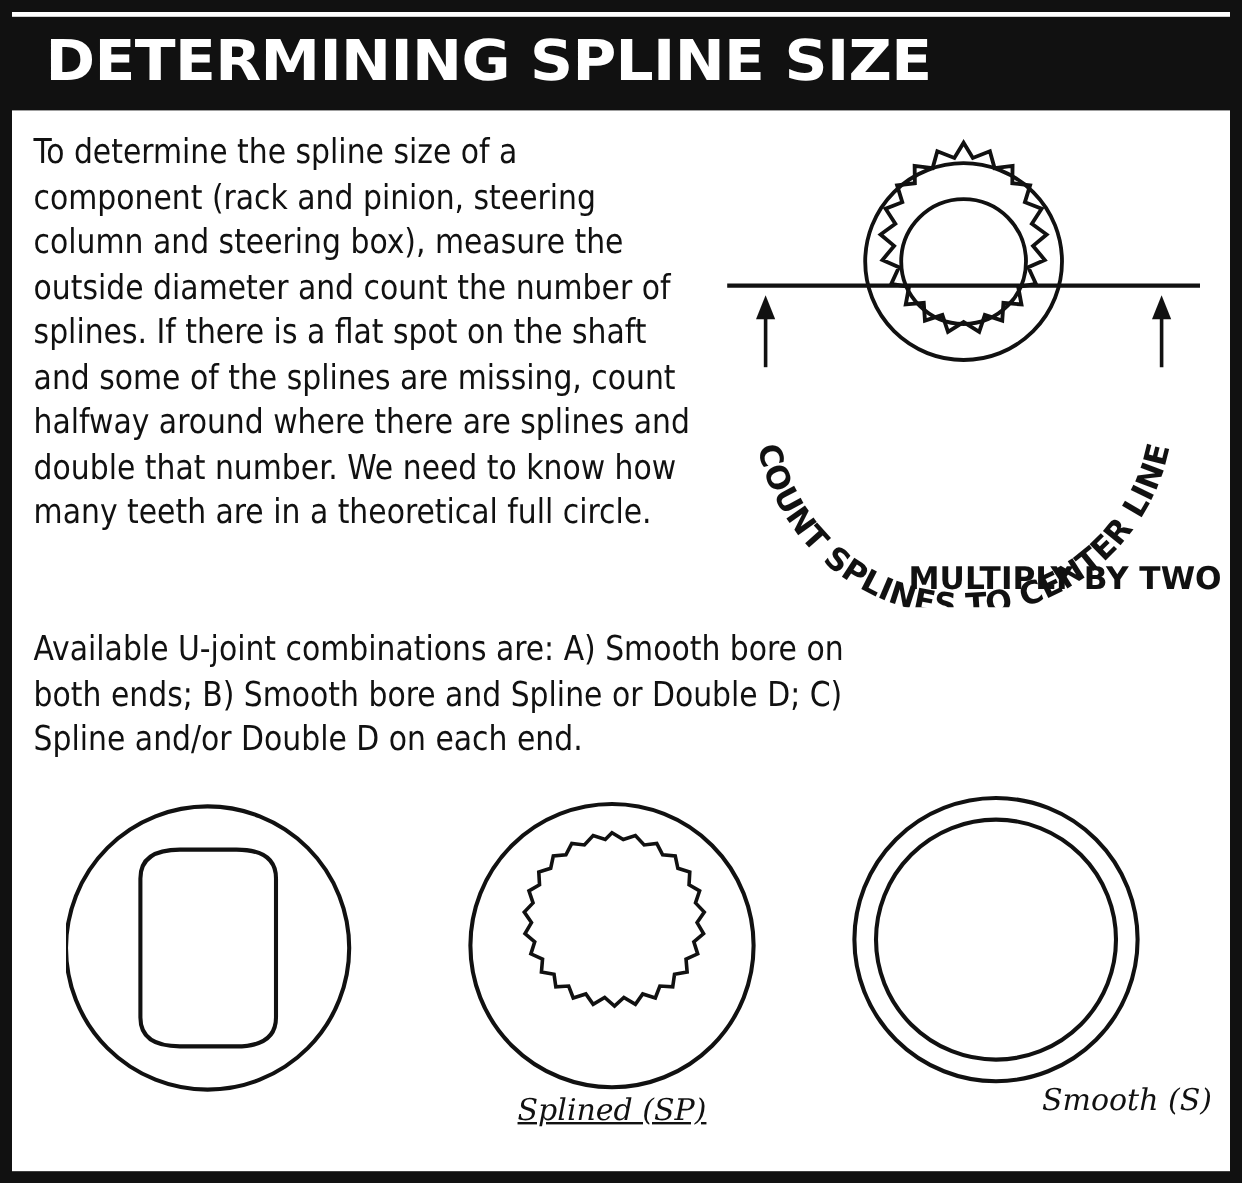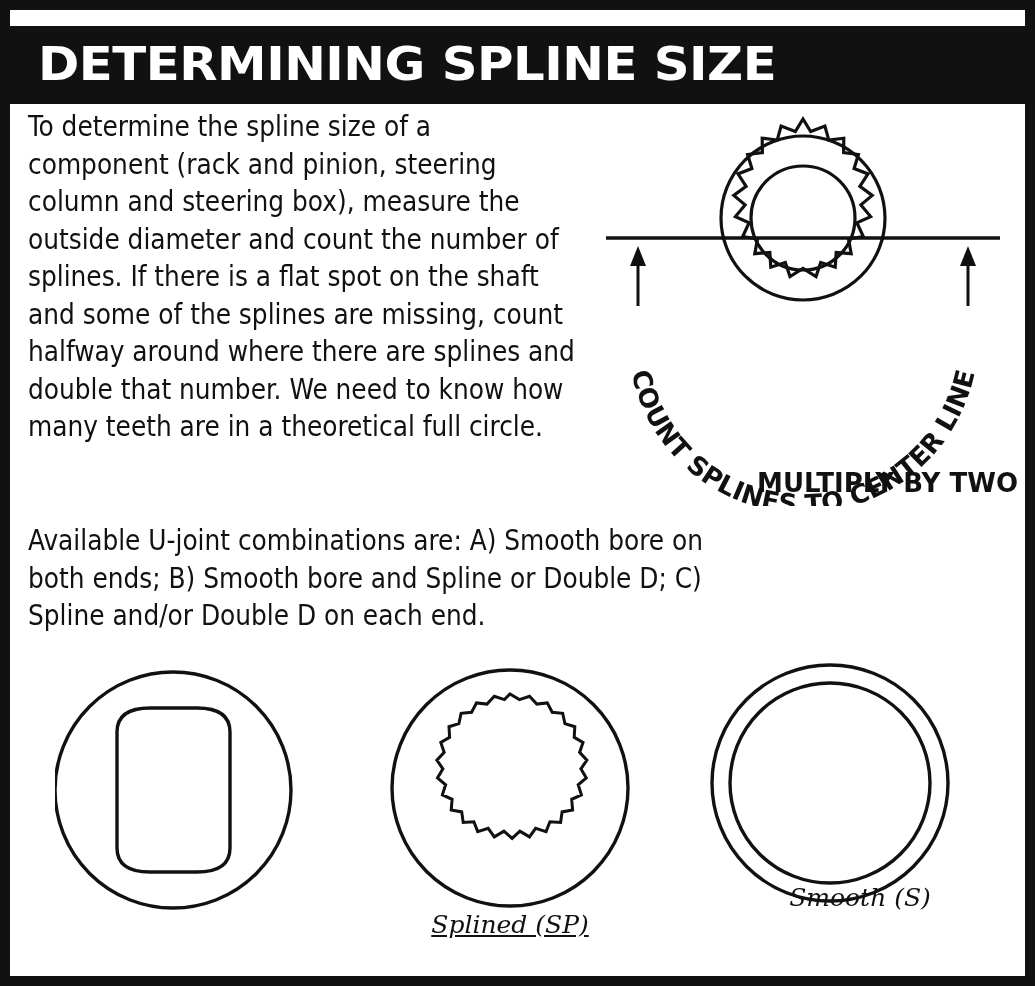--- a/index.html
+++ b/index.html
@@ -16,21 +16,21 @@
     height: 986px;
     background: #ffffff;
     border: 10px solid #111111;
     box-sizing: border-box;
     overflow: hidden;
   }
   
   #header-bar {
     position: absolute;
     left: 0;
-    top: 16px;
+    top: 4px;
     width: 1015px;
     height: 78px;
     background: #111111;
   }
   #header-title {
     position: absolute;
     left: 28px;
     top: 8px;
     color: #ffffff;
     font-family: "DejaVu Sans", sans-serif;
@@ -103,21 +103,21 @@
     font-family: "DejaVu Serif", "Liberation Serif", serif;
     font-style: italic;
     font-size: 25px;
     color: #111111;
   }
   #fig-dd { left: 45px; top: 650px; }
   #cap-dd { left: 45px; top: 910px; }
   #fig-sp { left: 370px; top: 650px; }
   #cap-sp { left: 350px; top: 900px; text-decoration: underline; }
   #fig-s  { left: 700px; top: 645px; }
-  #cap-s  { left: 700px; top: 873px; }
+  #cap-s  { left: 700px; top: 892px; text-align: right; }
 </style>
 </head>
 <body>
 
 <div id="page">
 
   <div id="header-bar">
     <div id="header-title">DETERMINING SPLINE SIZE</div>
   </div>
 

